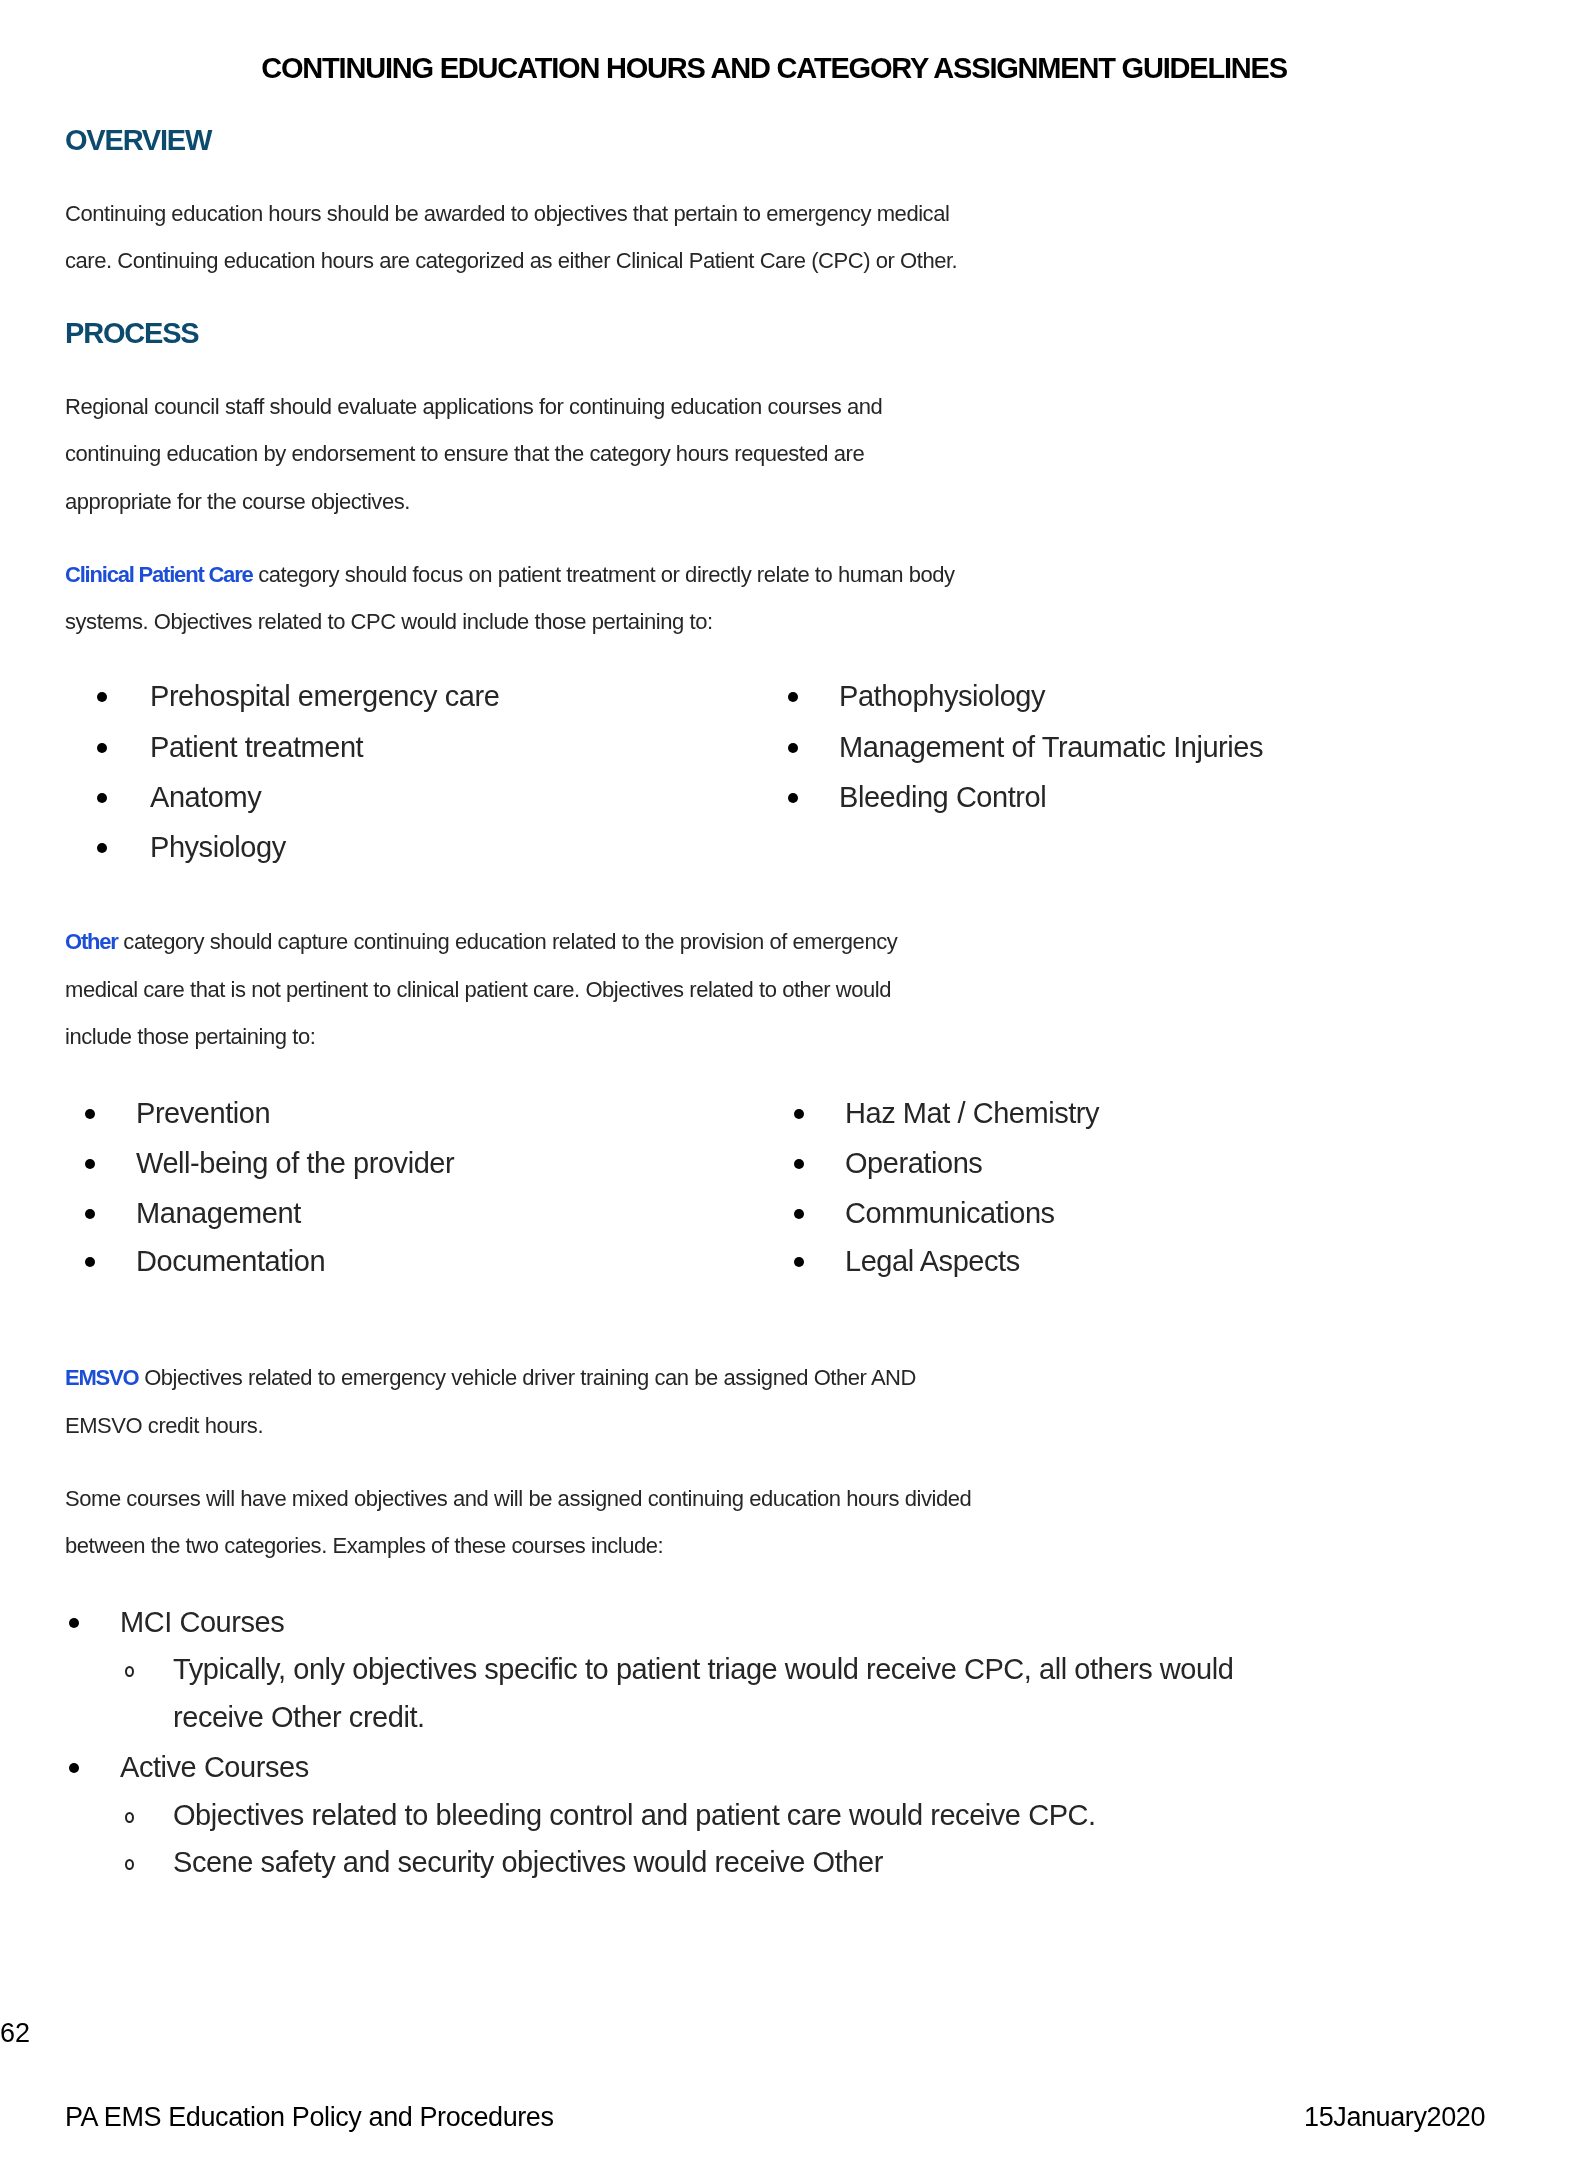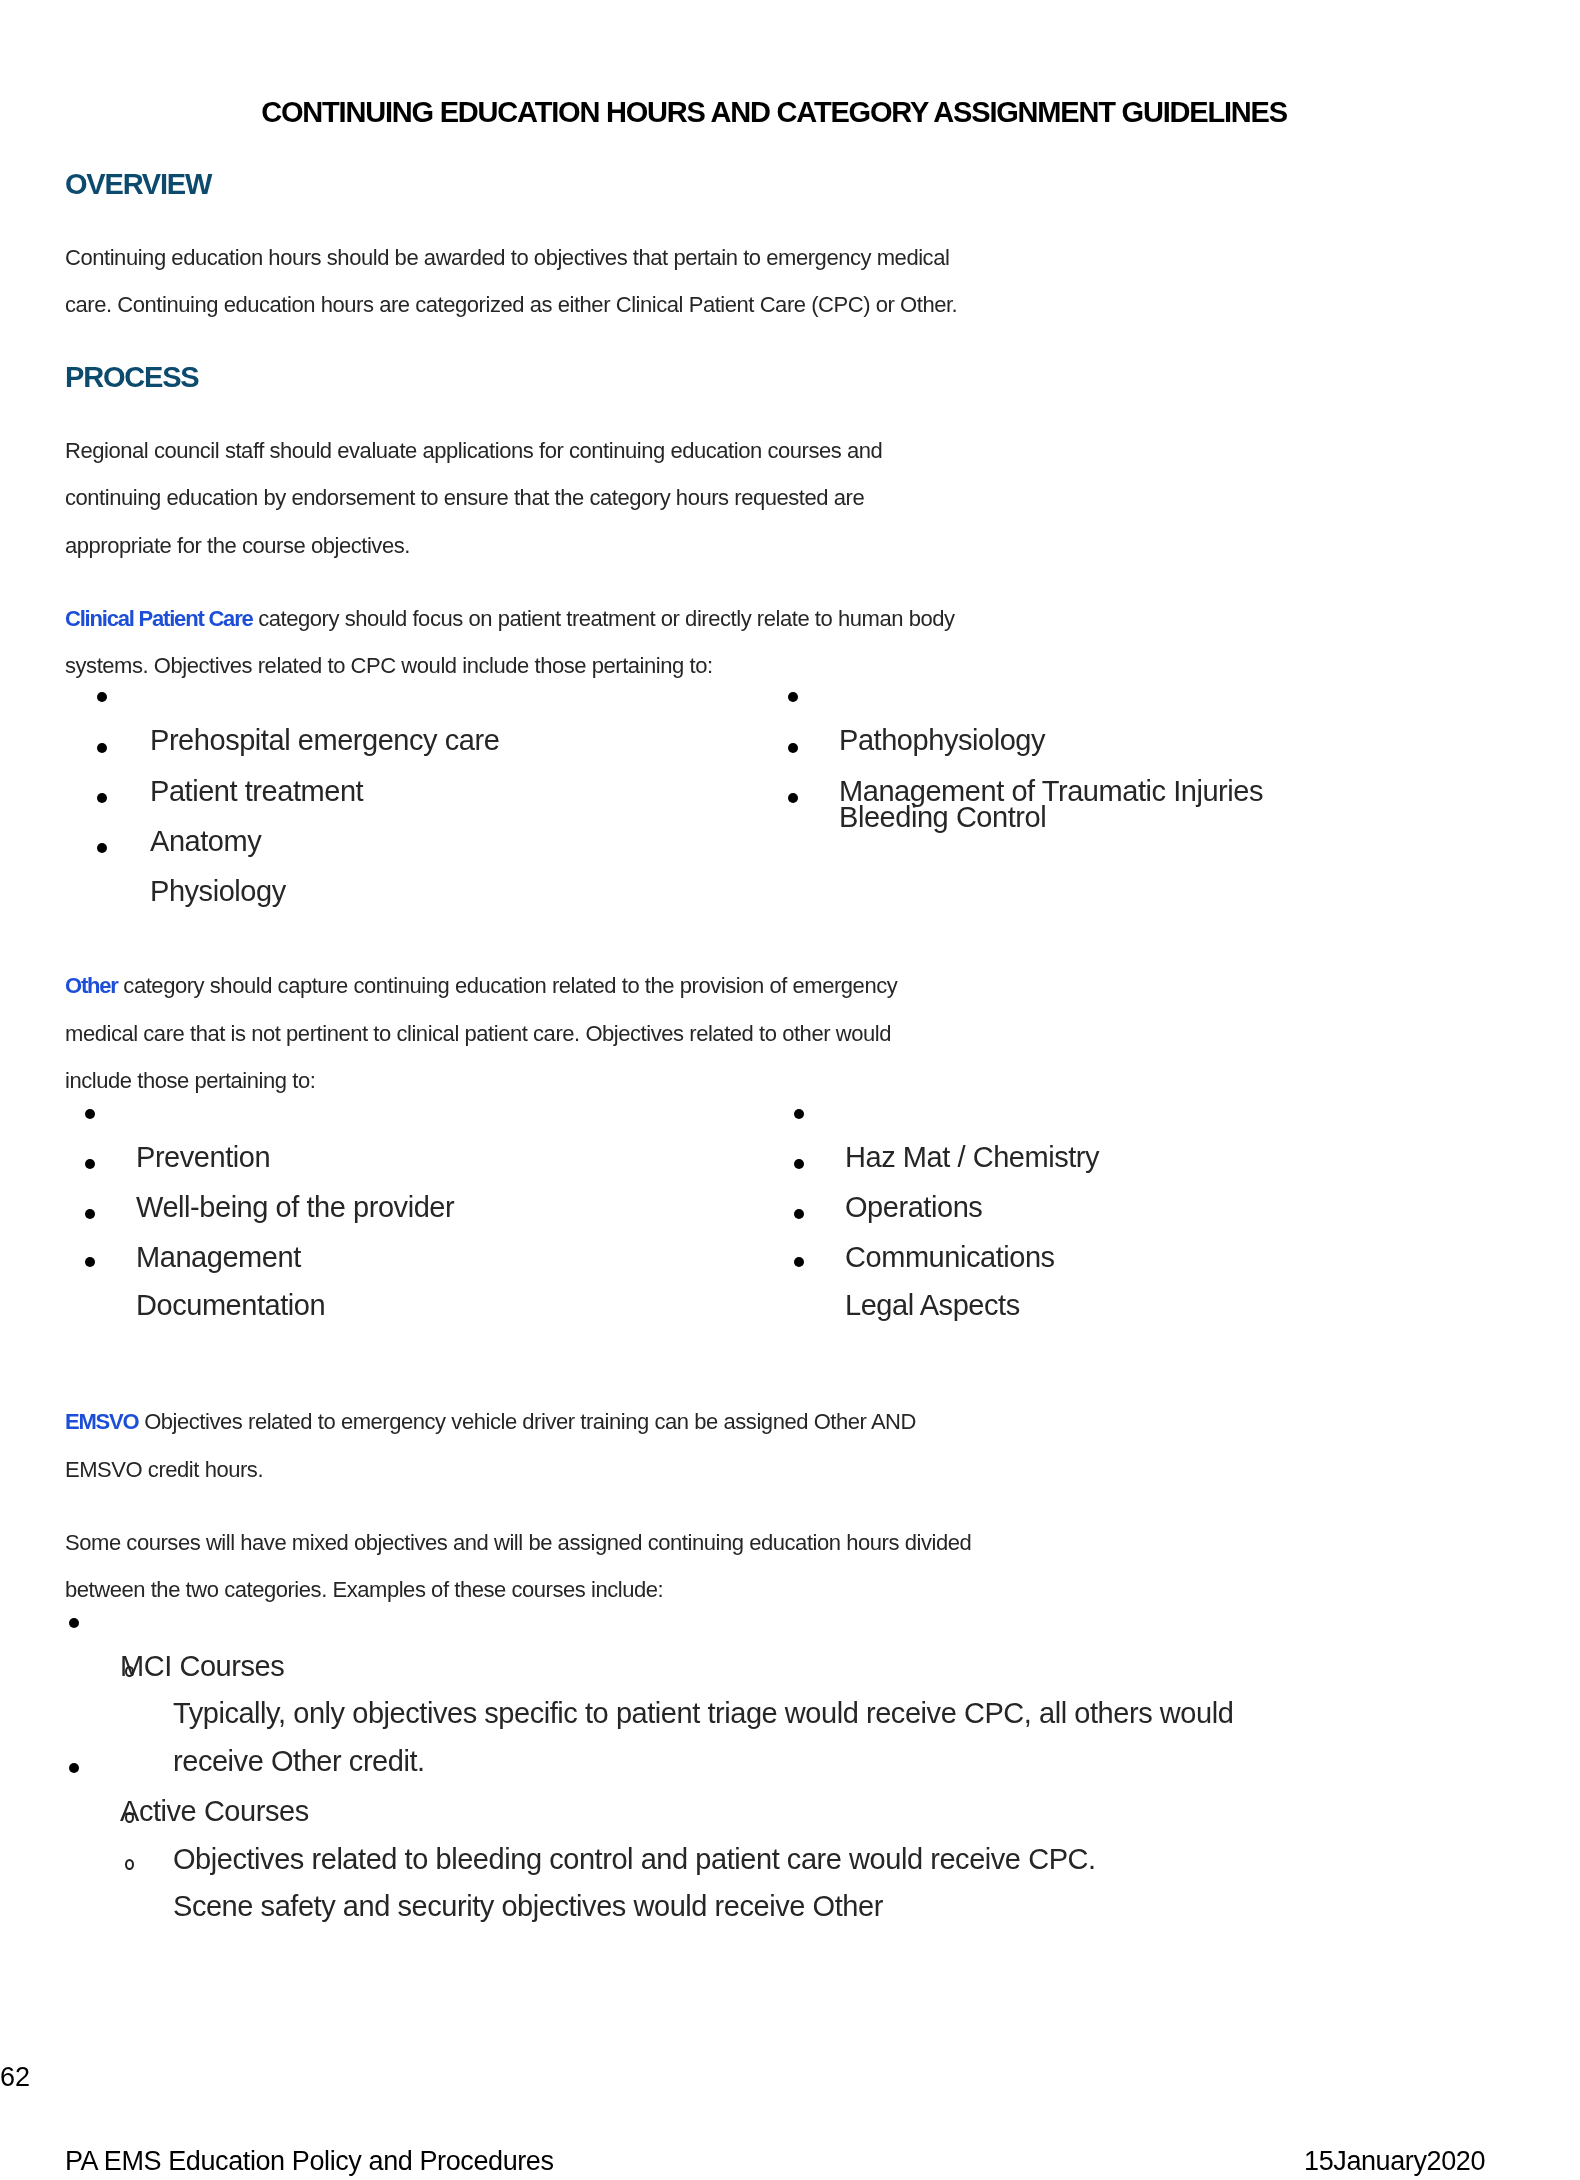--- a/index.html
+++ b/index.html
@@ -1,18 +1,18 @@
 <!DOCTYPE html>
 <html><head>
 <meta charset="utf-8">
 <style>
   html, body { margin:0; padding:0; background:#ffffff; }
   body { width:1580px; height:2180px; position:relative; overflow:hidden;
          font-family:"Liberation Sans", "DejaVu Sans", sans-serif; color:#262626; }
-  .abs { position:absolute; white-space:nowrap;margin-top:44px; }
+  .abs { position:absolute; white-space:nowrap; }
   .title { left:0; width:1548px; text-align:center; top:52px; font-size:29px; font-weight:bold;
            color:#000; letter-spacing:-1.2px; }
   .heading { left:65px; font-size:29px; font-weight:bold; color:#0c4a6e; letter-spacing:-1.2px; }
   .line { left:65px; font-size:22px; letter-spacing:-0.45px; line-height:36px; }
   .b { font-weight:bold; color:#1d4ed8; letter-spacing:-1.2px; }
   .item { font-size:29px; letter-spacing:-0.45px; line-height:36px; }
   .dot { position:absolute; width:10px; height:10px; border-radius:50%; background:#000; }
   .circ { position:absolute; width:9px; height:11px; border-radius:50%; border:2px solid #222; box-sizing:border-box; }
   .pagenum { left:0; width:1548px; text-align:left; font-size:27px; color:#000; }
   .footer { font-size:27px; color:#000; letter-spacing:-0.4px; }
@@ -44,21 +44,21 @@
   <span class="dot" style="left:97px;top:793px"></span>
   <div class="abs item" style="left:150px;top:779px">Anatomy</div>
   <span class="dot" style="left:97px;top:843px"></span>
   <div class="abs item" style="left:150px;top:829px">Physiology</div>
 
   <span class="dot" style="left:788px;top:692px"></span>
   <div class="abs item" style="left:839px;top:678px">Pathophysiology</div>
   <span class="dot" style="left:788px;top:743px"></span>
   <div class="abs item" style="left:839px;top:729px">Management of Traumatic Injuries</div>
   <span class="dot" style="left:788px;top:793px"></span>
-  <div class="abs item" style="left:839px;top:755px">Bleeding Control</div>
+  <div class="abs item" style="left:839px;top:779px">Bleeding Control</div>
 </div>
 
 <div class="abs line" style="top:924px">
   <span class="b">Other</span><span> category should capture continuing education related to the provision of emergency</span>
 </div>
 <div class="abs line" style="top:972px">medical care that is not pertinent to clinical patient care.  Objectives related to other would</div>
 <div class="abs line" style="top:1019px">include those pertaining to:</div>
 
 <div>
   <span class="dot" style="left:85px;top:1109px"></span>

